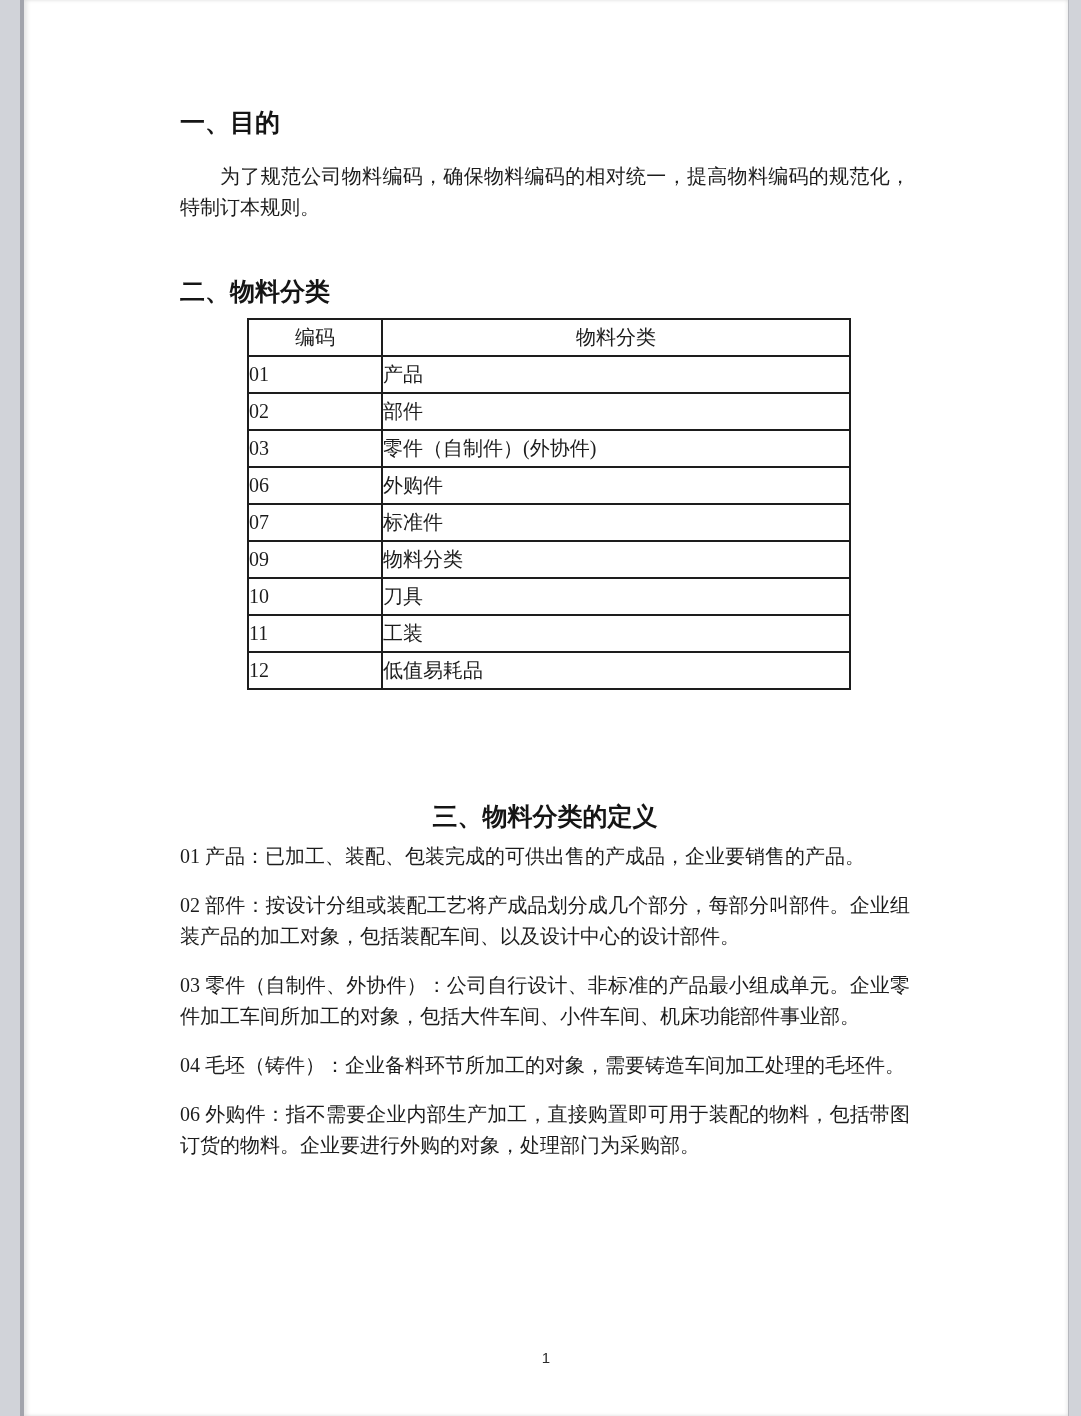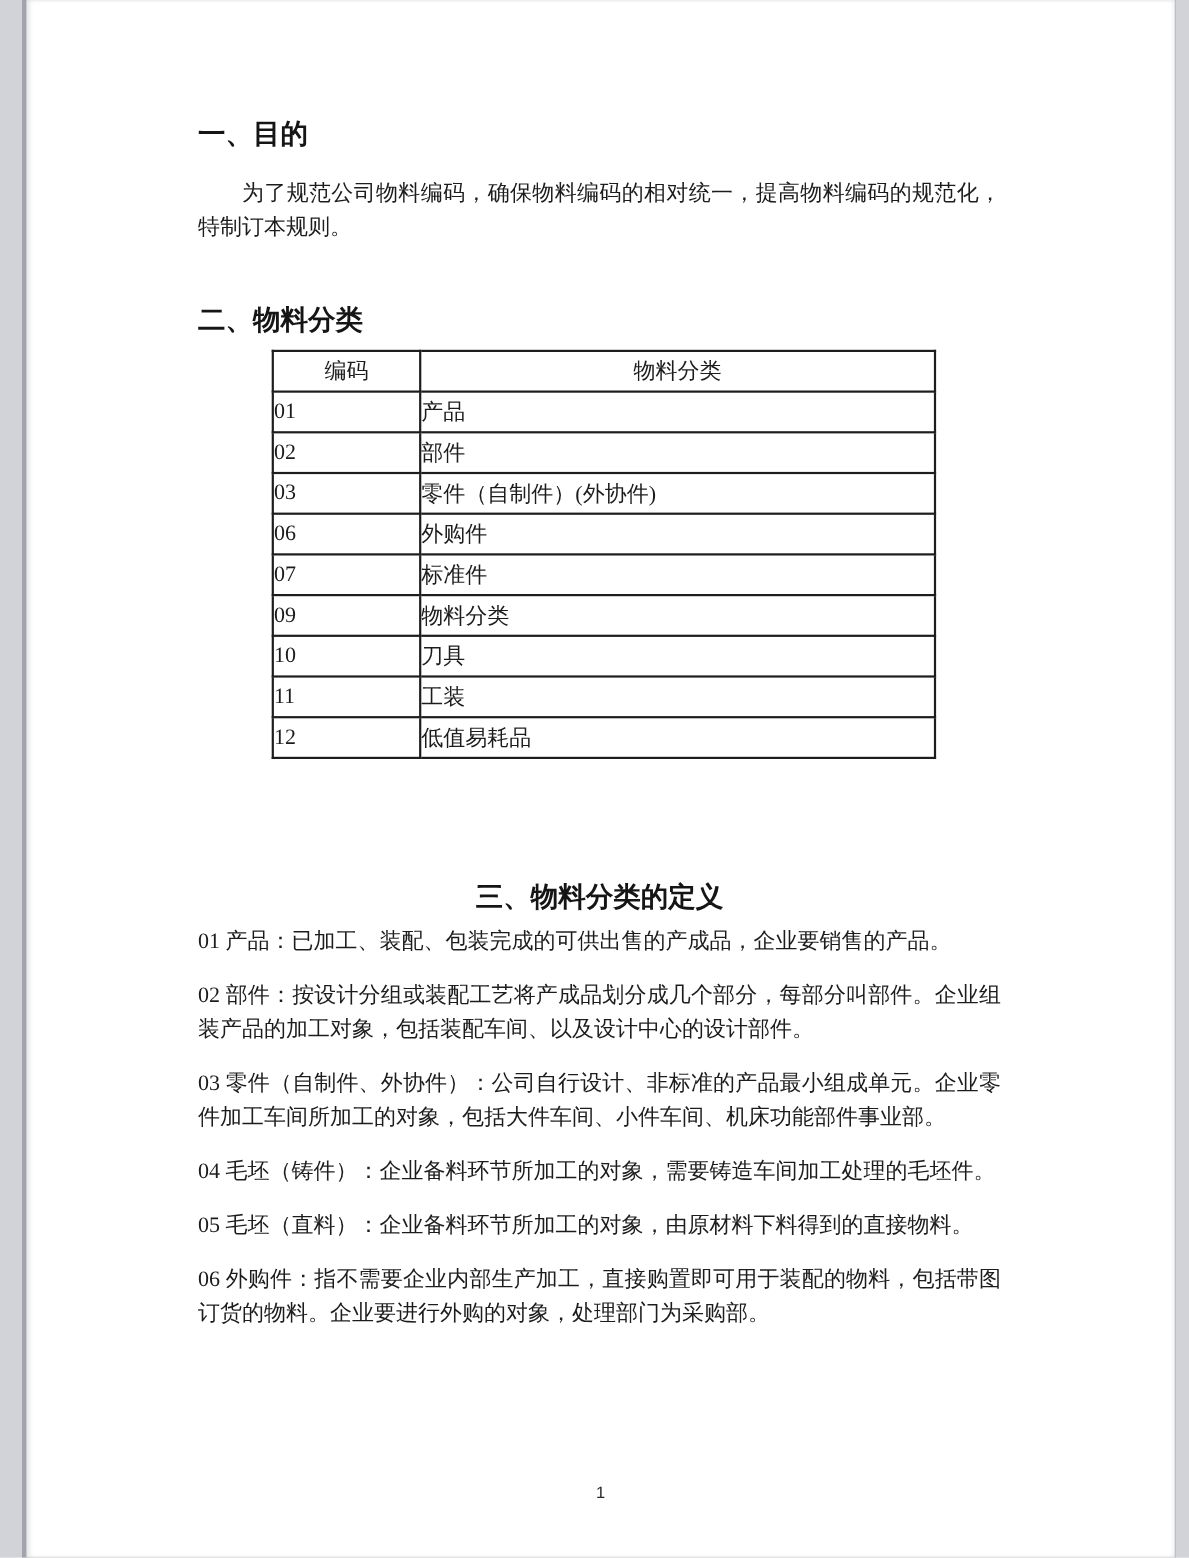--- a/index.html
+++ b/index.html
@@ -149,20 +149,19 @@
       </tbody>
     </table>
 
     <h2 class="heading h-definitions">三、物料分类的定义</h2>
 
     <div class="definitions">
       <p class="definition-paragraph">01 产品：已加工、装配、包装完成的可供出售的产成品，企业要销售的产品。</p>
       <p class="definition-paragraph">02 部件：按设计分组或装配工艺将产成品划分成几个部分，每部分叫部件。企业组装产品的加工对象，包括装配车间、以及设计中心的设计部件。</p>
       <p class="definition-paragraph">03 零件（自制件、外协件）：公司自行设计、非标准的产品最小组成单元。企业零件加工车间所加工的对象，包括大件车间、小件车间、机床功能部件事业部。</p>
       <p class="definition-paragraph">04 毛坯（铸件）：企业备料环节所加工的对象，需要铸造车间加工处理的毛坯件。</p>
-      <p class="definition-paragraph">05 毛坯（直料）：企业备料环节所加工的对象，由原材料下料得到的直接物料。</p>
       <p class="definition-paragraph">06 外购件：指不需要企业内部生产加工，直接购置即可用于装配的物料，包括带图订货的物料。企业要进行外购的对象，处理部门为采购部。</p>
     </div>
 
   </div>
 
   <div class="page-footer">1</div>
 </div>
 
 </body></html>

